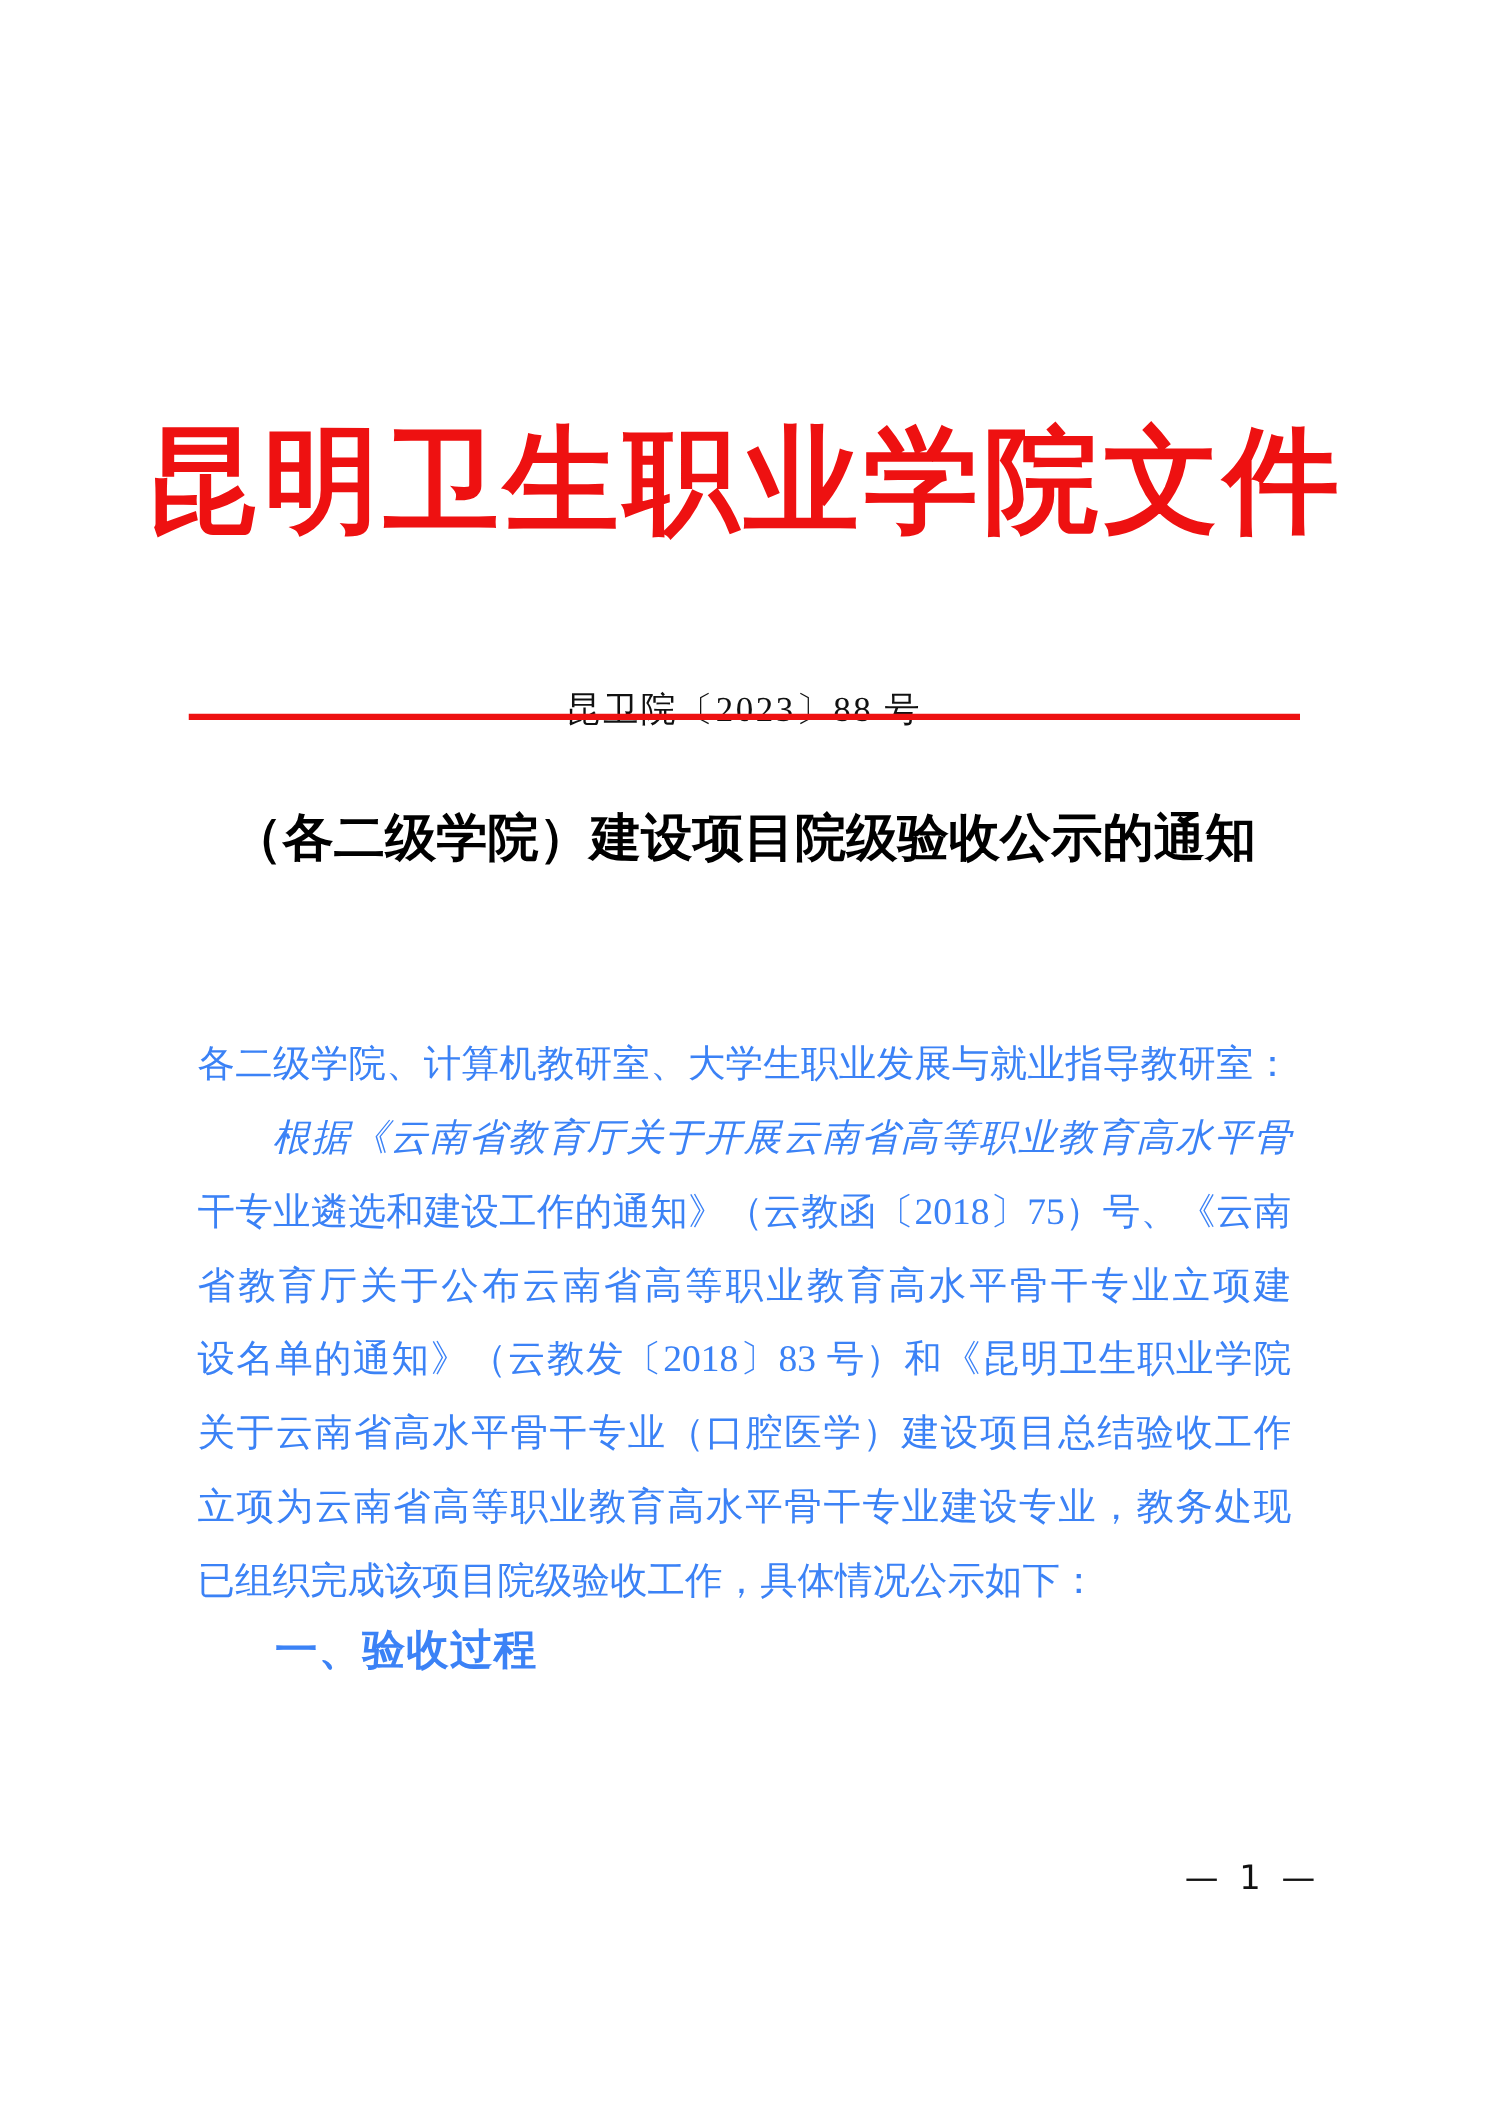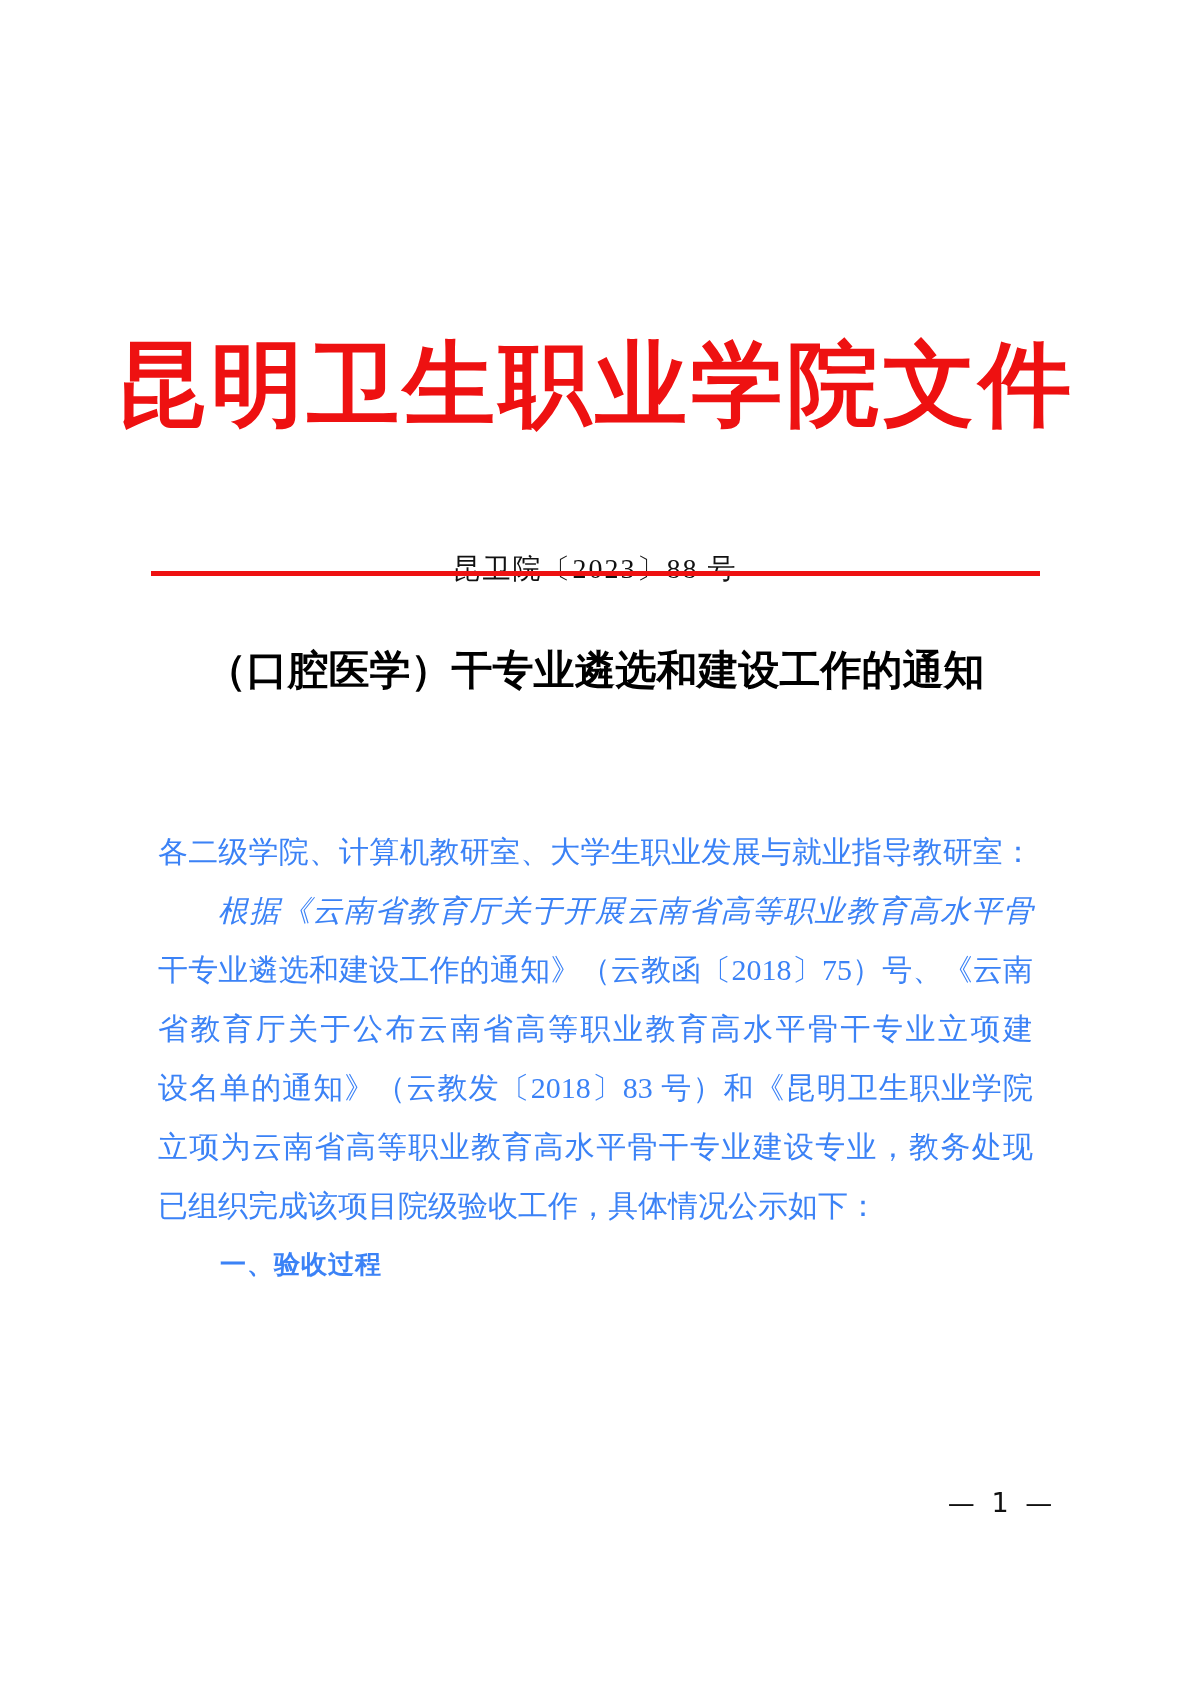--- a/index.html
+++ b/index.html
@@ -83,23 +83,23 @@
   }
   .line.stretch {
     white-space: normal;
     text-align-last: justify;
   }
   .line.indent {
     text-indent: 60px;
     font-style: italic;
   }
   .section-heading {
-    font-family: Liberation Serif, serif;
+    font-family: Liberation Mono, monospace;
     font-weight: bold;
-    font-size: 26px;
+    font-size: 34px;
     line-height: 59px;
     padding-left: 62px;
     letter-spacing: 1px;
   }
   
   .page-number {
     position: absolute;
     top: 1487px;
     left: 935px;
     width: 130px;
@@ -116,29 +116,30 @@
 
 <div class="page">
 
   <h1 class="org-title">昆明卫生职业学院文件</h1>
 
   <div class="doc-number">昆卫院〔2023〕88 号</div>
 
   <div class="red-rule"></div>
 
   <div class="doc-title">
-    <div>（口腔医学）干专业遴选和建设工作的通知</div>
+    <div>（各二级学院）建设项目院级验收公示的通知</div>
   </div>
 
   <div class="body-text">
     <div class="line stretch">各二级学院、计算机教研室、大学生职业发展与就业指导教研室：</div>
     <div class="line indent stretch">根据《云南省教育厅关于开展云南省高等职业教育高水平骨</div>
     <div class="line stretch">干专业遴选和建设工作的通知》（云教函〔2018〕75）号、《云南</div>
     <div class="line stretch">省教育厅关于公布云南省高等职业教育高水平骨干专业立项建</div>
     <div class="line stretch">设名单的通知》（云教发〔2018〕83 号）和《昆明卫生职业学院</div>
+    <div class="line stretch">关于云南省高水平骨干专业（口腔医学）建设项目总结验收工作</div>
     <div class="line stretch">立项为云南省高等职业教育高水平骨干专业建设专业，教务处现</div>
     <div class="line">已组织完成该项目院级验收工作，具体情况公示如下：</div>
     <div class="section-heading">一、验收过程</div>
   </div>
 
   <div class="page-number">— 1 —</div>
 
 </div>
 
 </body></html>

